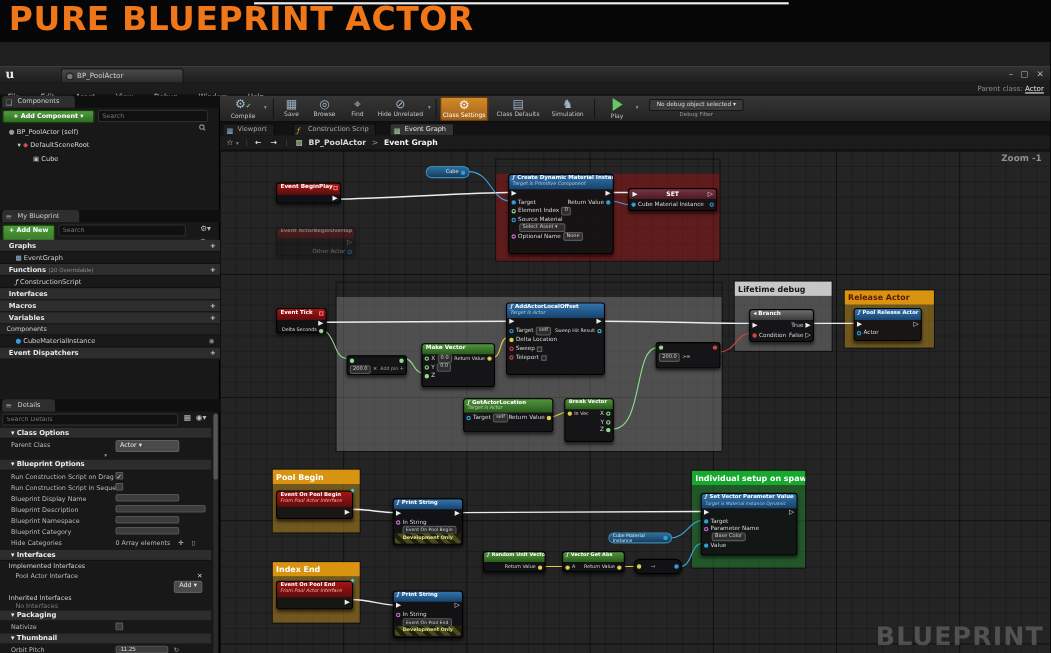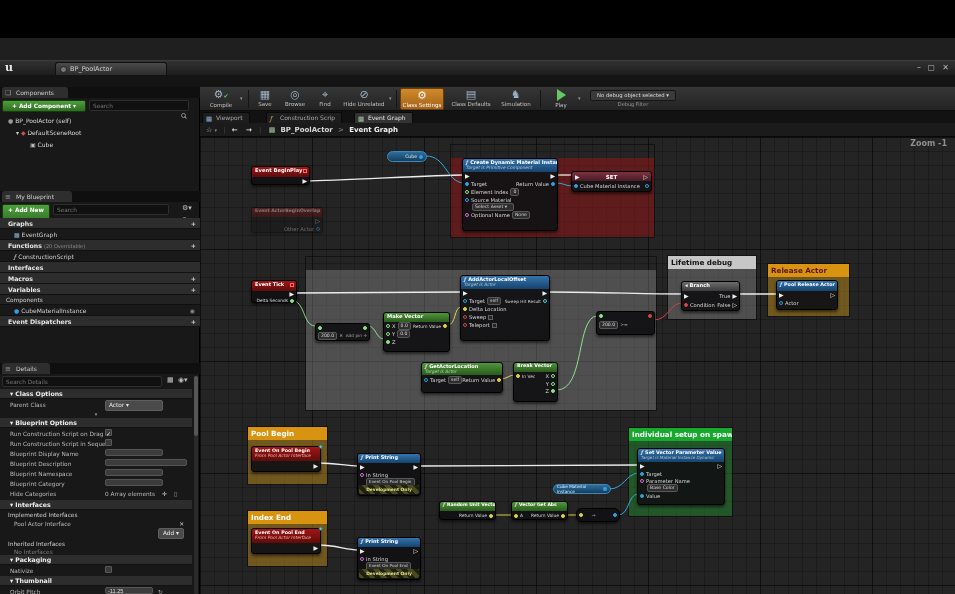--- a/index.html
+++ b/index.html
@@ -121,35 +121,52 @@
     color:#e0e080;font-size:4.4px;font-weight:bold;text-align:center;line-height:9px}
   .badge{position:absolute;font-size:6px;color:#59d2e8;text-shadow:0 0 2px #0cf}
   .dlg{display:inline-block;width:4px;height:4px;border:1px solid #ff6a6a;margin-left:2px}
   .wires{position:absolute;left:0;top:0;pointer-events:none}
 </style>
 </head>
 <body>
 
 <div class="page">
 
+  <div class="banner">
+    <div class="banner-line"></div>
+    <span class="banner-title">PURE BLUEPRINT ACTOR</span>
+  </div>
   <div class="gapstrip"></div>
 
   <div class="editor">
 
     <div class="titlebar">
       <span class="ulogo">u</span>
       <div class="doctab">
         <span class="dot"></span>
         <span>BP_PoolActor</span>
       </div>
       <span class="winctl" style="right:34px">–</span>
       <span class="winctl" style="right:20px">▢</span>
       <span class="winctl" style="right:6px">✕</span>
     </div>
 
+    <div class="menubar">
+      <span class="mi">File</span>
+      <span class="mi">Edit</span>
+      <span class="mi">Asset</span>
+      <span class="mi">View</span>
+      <span class="mi">Debug</span>
+      <span class="mi">Window</span>
+      <span class="mi">Help</span>
+      <span class="parentclass">
+        <span>Parent class:</span>
+        <b>Actor</b>
+      </span>
+    </div>
 
     <div class="leftcol">
 
       
       <div class="ptabstrip" style="top:0">
         <div class="ptab" style="width:66px">
           <span class="ic">❏</span>
           <span>Components</span>
         </div>
       </div>
@@ -333,20 +350,21 @@
       <span style="margin-left:6px;color:#e0e0e0;font-weight:bold">→</span>
       <span style="margin:0 5px;color:#444">|</span>
       <span style="color:#9fc79f">▩</span>
       <span style="margin-left:3px;font-weight:bold;color:#d8d8d8">BP_PoolActor</span>
       <span style="margin:0 3px;color:#8a8a8a">&gt;</span>
       <span style="font-weight:bold;color:#f2f2f2">Event Graph</span>
     </div>
 
     <div class="canvas">
       <span class="zoomlbl">Zoom -1</span>
+      <span class="watermark">BLUEPRINT</span>
 
       <div class="comment cm-red" style="left:250px;top:7px;width:205px;height:94px">
           <div class="cb2"></div>
         </div>
       <div class="comment cm-gray" style="left:105px;top:119px;width:352px;height:155px">
           <div class="cb2"></div>
         </div>
       <div class="comment cm-gray" style="left:467px;top:118px;width:90px;height:65px">
           <div class="ch">Lifetime debug</div>
           <div class="cb2"></div>

